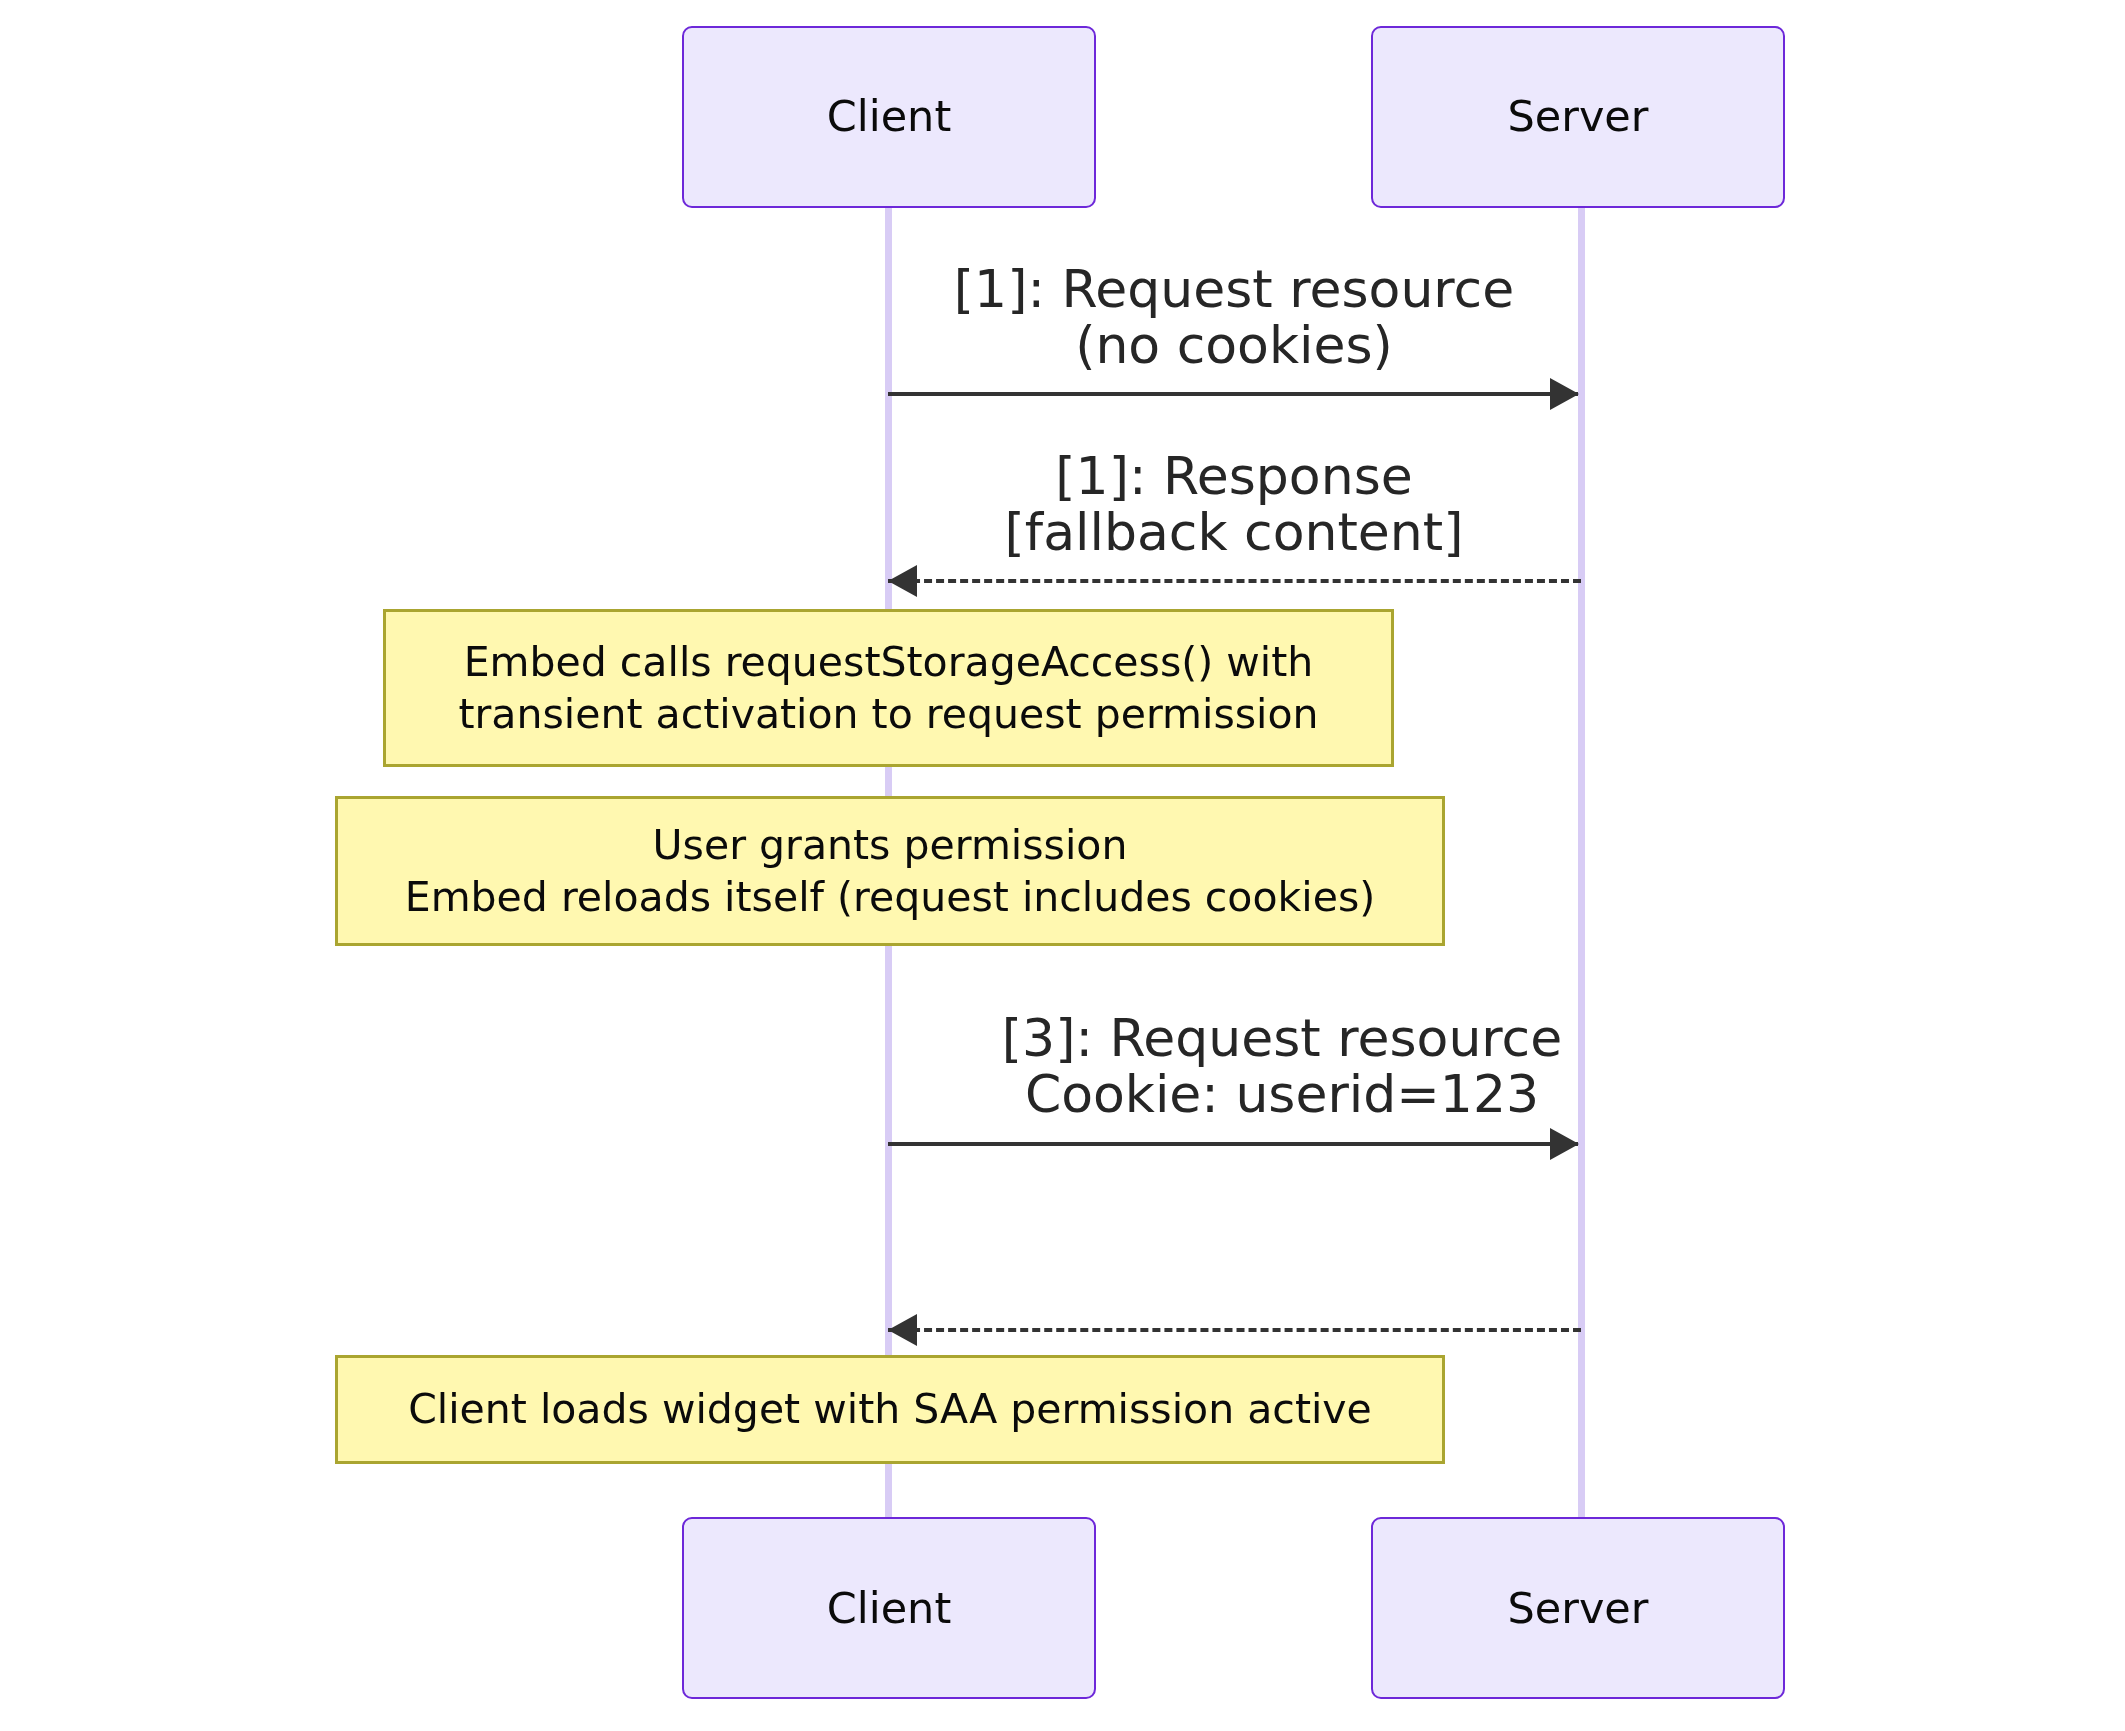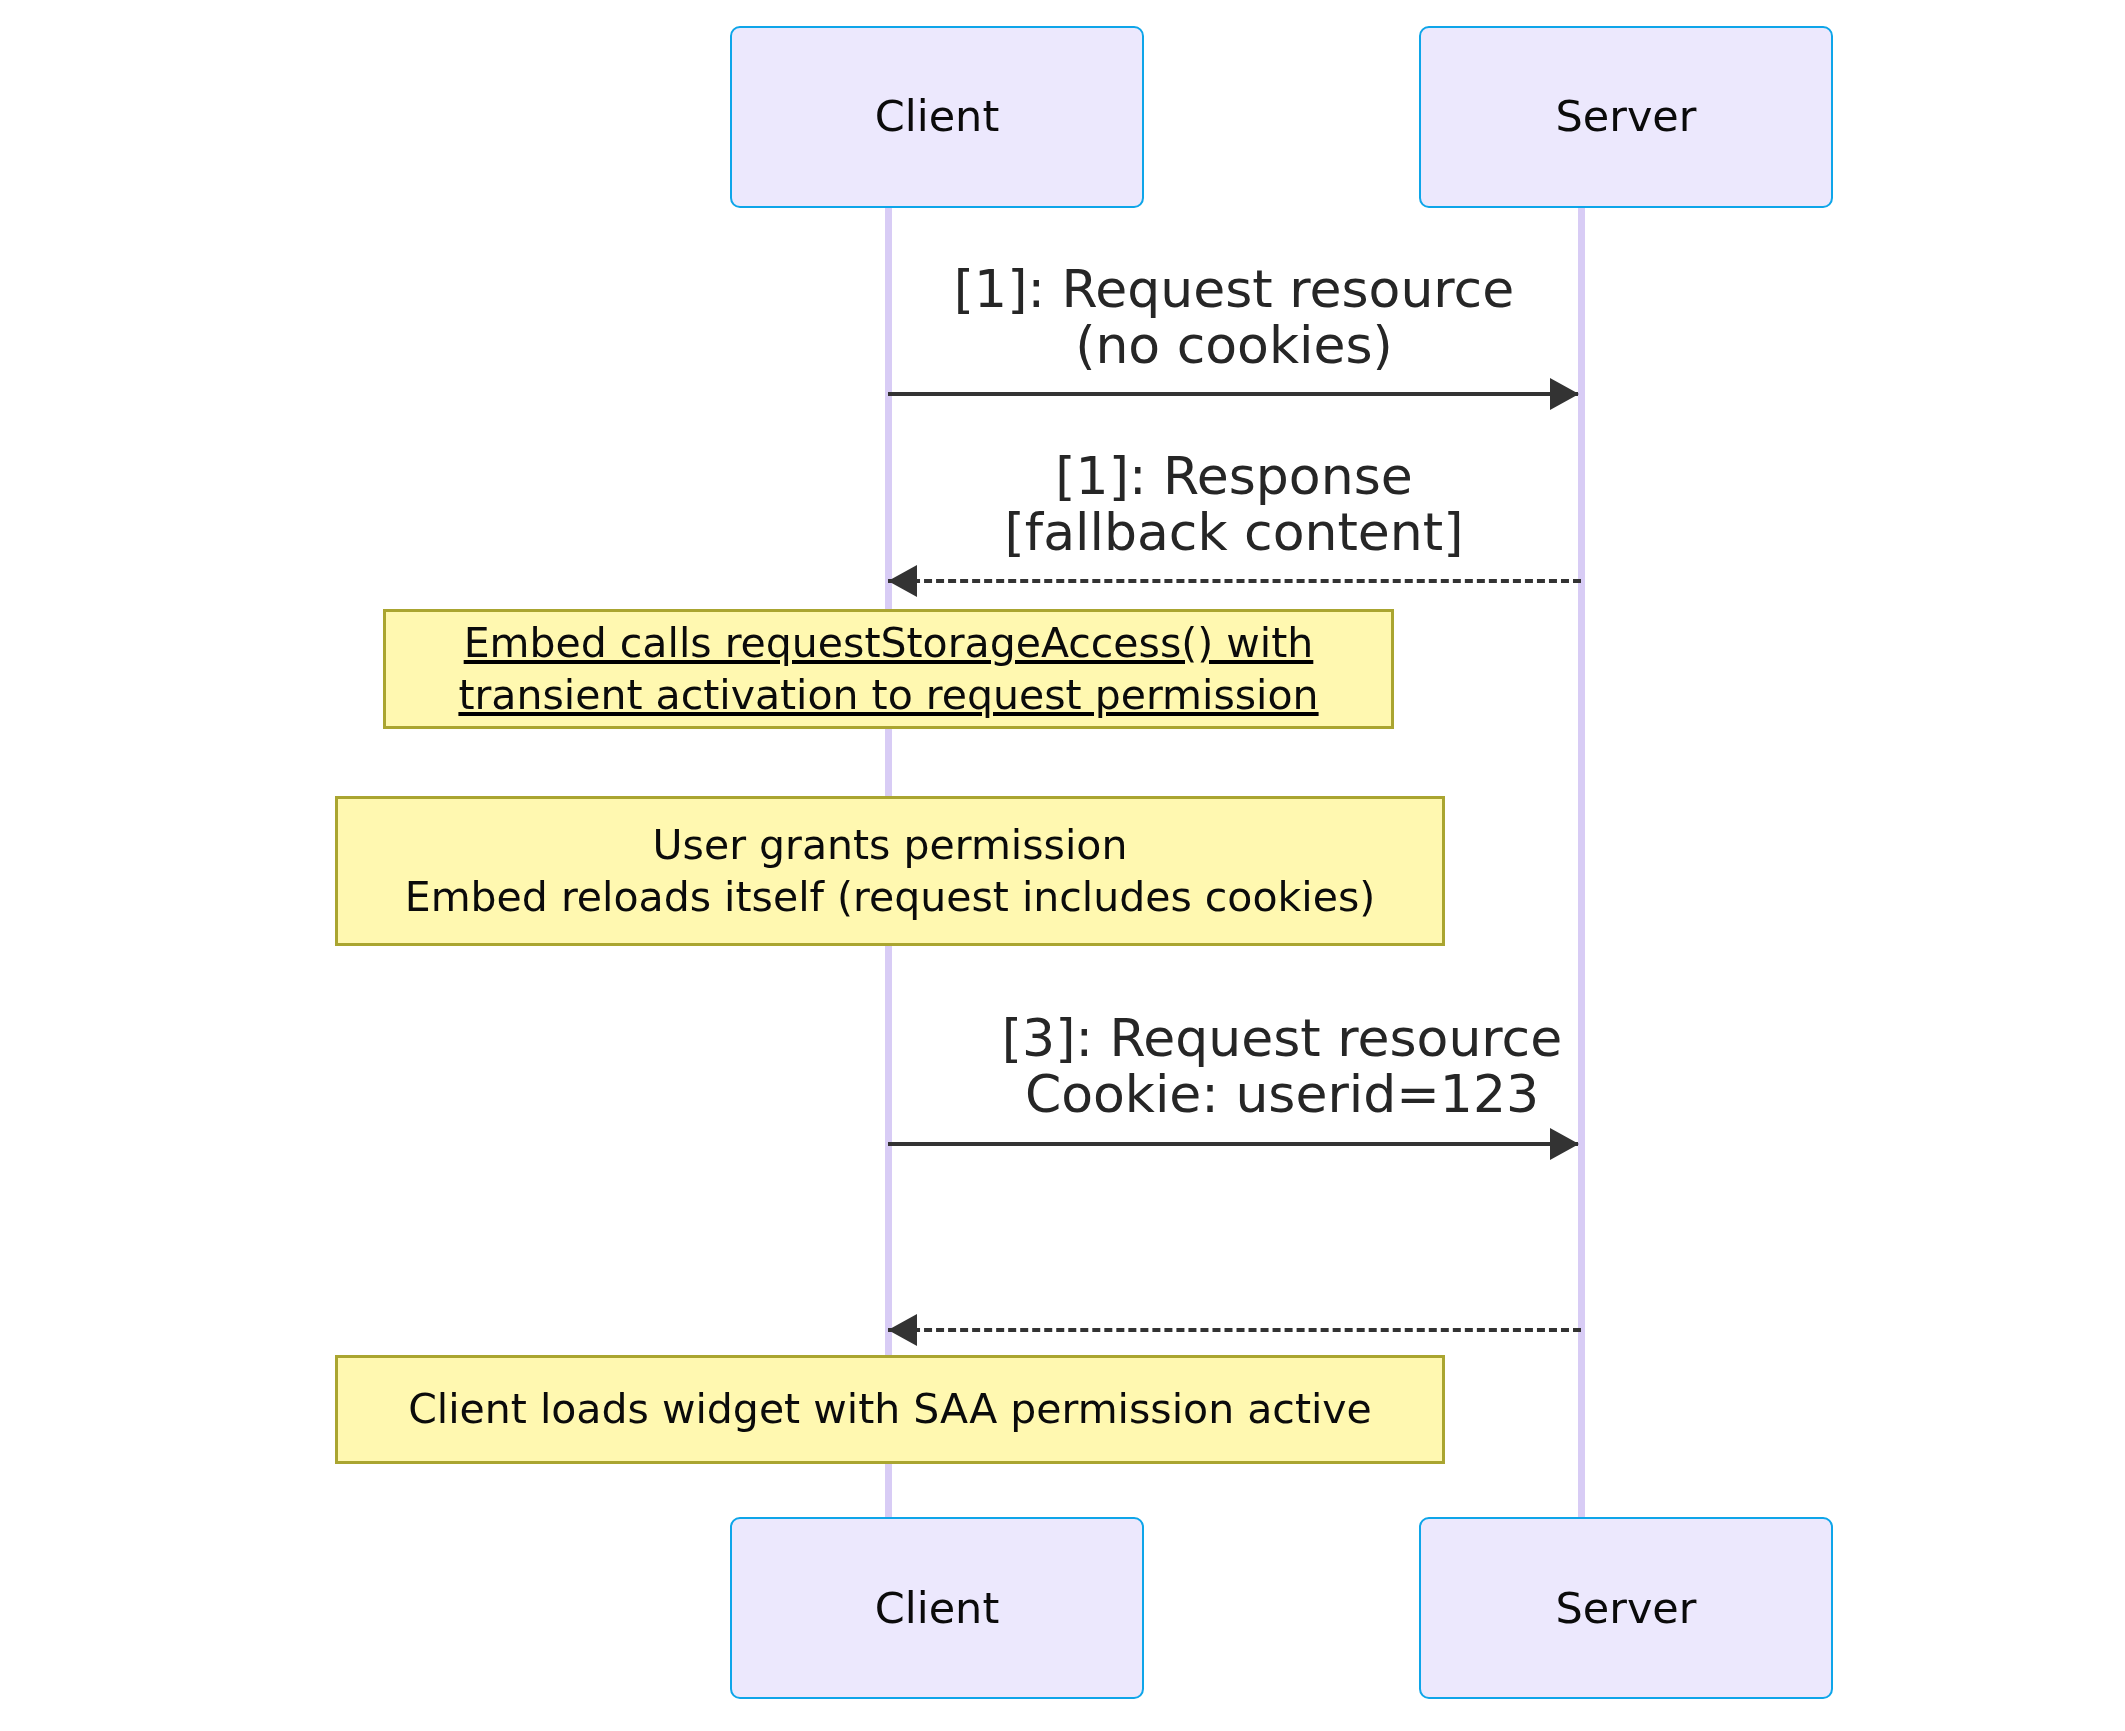--- a/index.html
+++ b/index.html
@@ -15,27 +15,26 @@
     width: 2126px;
     height: 1732px;
     background: #ffffff;
     overflow: hidden;
   }
 
   
   .actor-box {
     position: absolute;
     background: #ECE8FD;
-    border: 2px solid #0ea5e9;
+    border: 2px solid #6d28d9;
     border-radius: 9.9px;
     box-sizing: border-box;
     display: flex;
     align-items: center;
     justify-content: center;
-    margin-left: 48px;
   }
   .actor-label {
     font-size: 43px;
     color: #0b0b0b;
     font-family: "DejaVu Sans", sans-serif;
     line-height: 1;
     white-space: nowrap;
   }
 
   
@@ -118,21 +117,21 @@
   <div class="msg-label" style="left:889px; top:261px; width:690px;">[1]: Request resource
 (no cookies)</div>
   <div class="msg-line" style="left:888px; top:392px; width:690px;"></div>
   <div class="arrowhead right" style="left:1550px; top:378px;"></div>
 
   <div class="msg-label" style="left:889px; top:448px; width:690px;">[1]: Response
 [fallback content]</div>
   <div class="msg-line dashed" style="left:888px; top:579px; width:693px;"></div>
   <div class="arrowhead left" style="left:888px; top:565px;"></div>
 
-  <div class="note-box" style="left:383px; top:609px; width:1011px; height:120px;text-decoration:underline;">
+  <div class="note-box" style="left:383px; top:609px; width:1011px; height:158px;">
     <span class="note-text">Embed calls requestStorageAccess() with
 transient activation to request permission</span>
   </div>
 
   <div class="note-box" style="left:335px; top:796px; width:1110px; height:150px;">
     <span class="note-text">User grants permission
 Embed reloads itself (request includes cookies)</span>
   </div>
 
   <div class="msg-label" style="left:937px; top:1010px; width:690px;">[3]: Request resource

